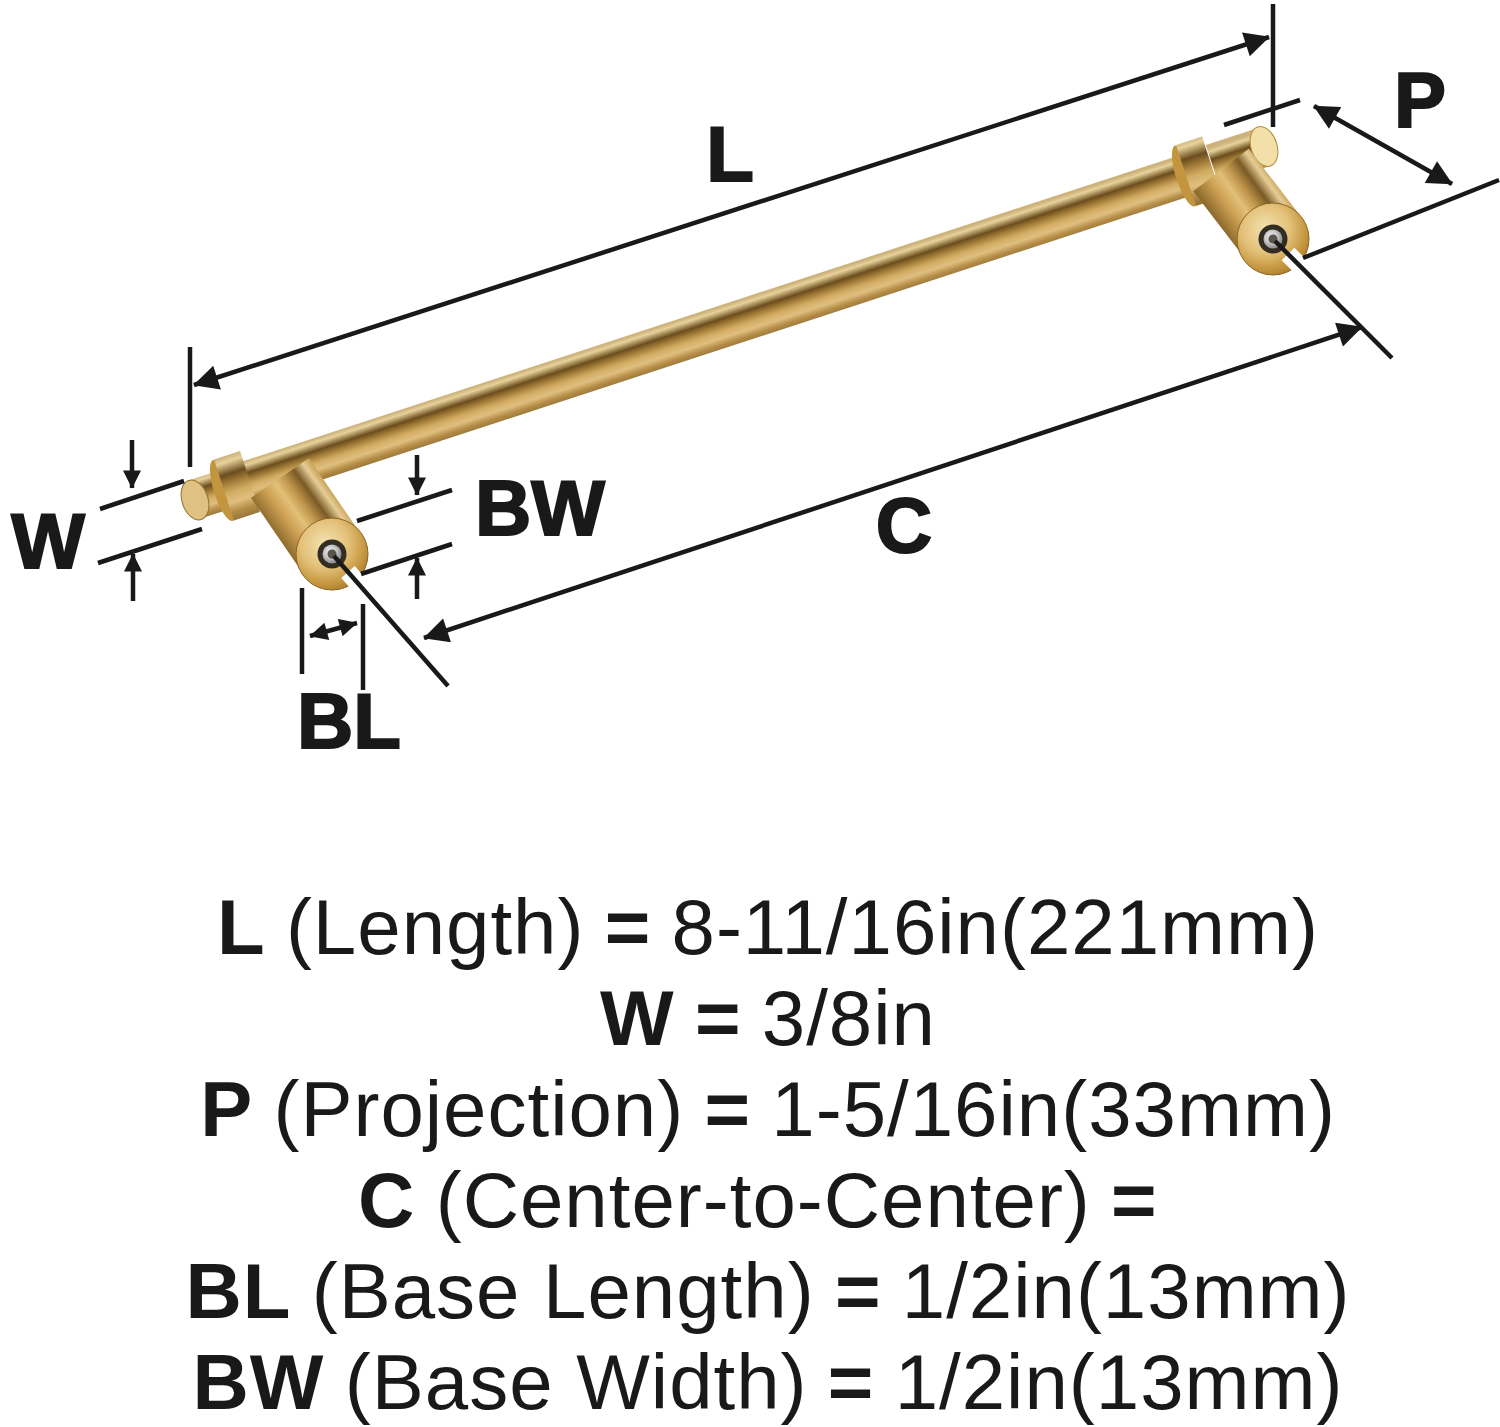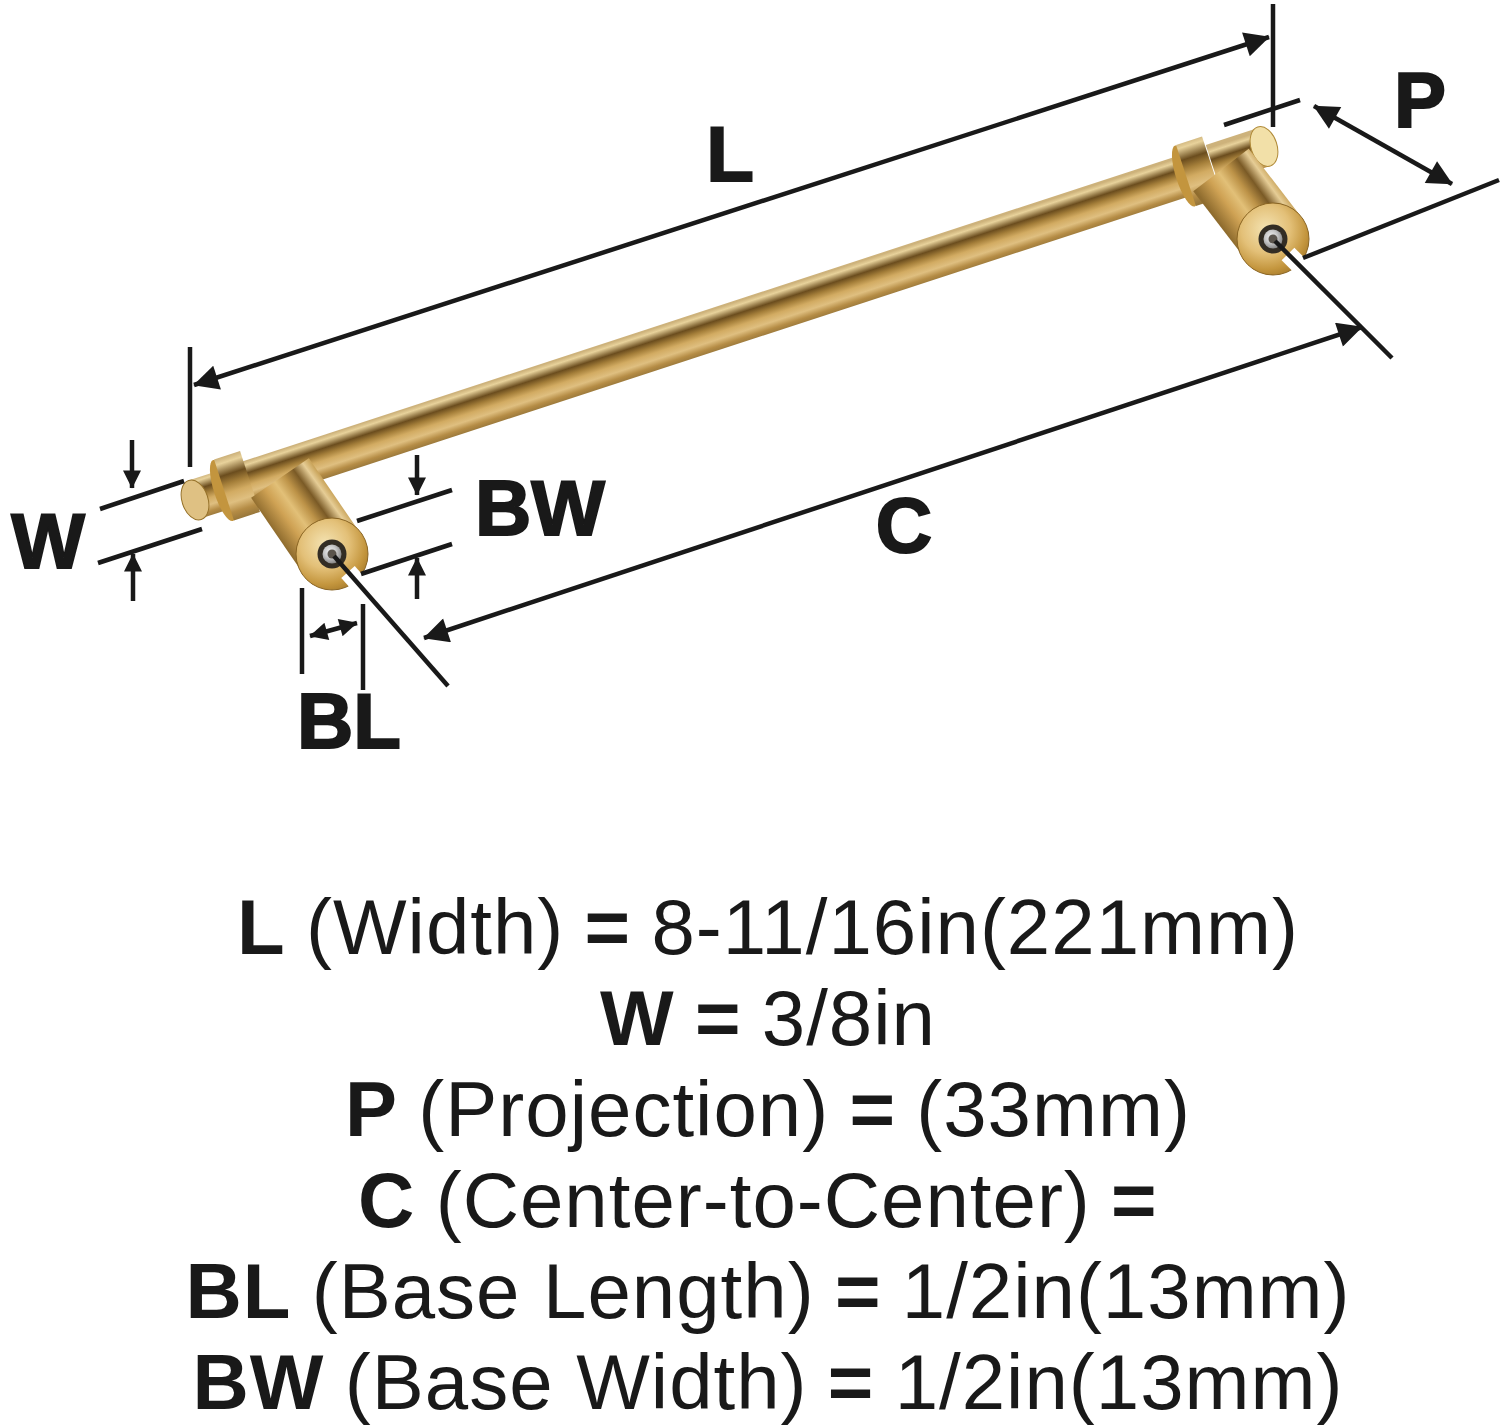--- a/index.html
+++ b/index.html
@@ -174,34 +174,35 @@
         <text class="dim-label" x="540" y="535">BW</text>
         <text class="dim-label" x="904" y="552">C</text>
         <text class="dim-label" x="349" y="748">BL</text>
       </g>
     </svg>
   </div>
 
   <div class="specs">
     <div class="spec-row">
       <span class="spec-sym">L</span>
-      <span class="spec-name">(Width)</span>
+      <span class="spec-name">(Length)</span>
       <span class="spec-eq">=</span>
       <span class="spec-val">8-11/16in</span>
       <span class="spec-metric">(221mm)</span>
     </div>
     <div class="spec-row">
       <span class="spec-sym">W</span>
       <span class="spec-eq">=</span>
       <span class="spec-val">3/8in</span>
     </div>
     <div class="spec-row">
       <span class="spec-sym">P</span>
       <span class="spec-name">(Projection)</span>
       <span class="spec-eq">=</span>
+      <span class="spec-val">1-5/16in</span>
       <span class="spec-metric">(33mm)</span>
     </div>
     <div class="spec-row">
       <span class="spec-sym">C</span>
       <span class="spec-name">(Center-to-Center)</span>
       <span class="spec-eq">=</span>
     </div>
     <div class="spec-row">
       <span class="spec-sym">BL</span>
       <span class="spec-name">(Base Length)</span>

